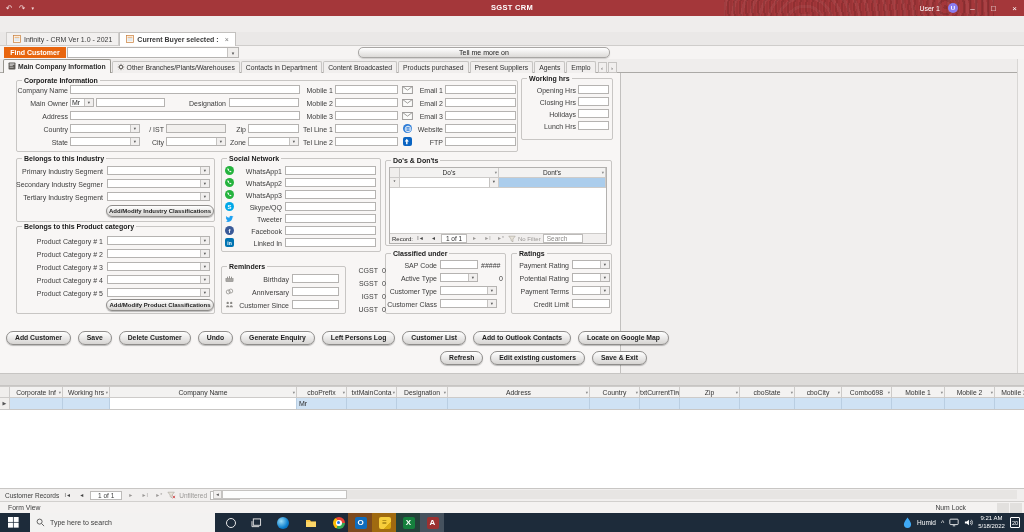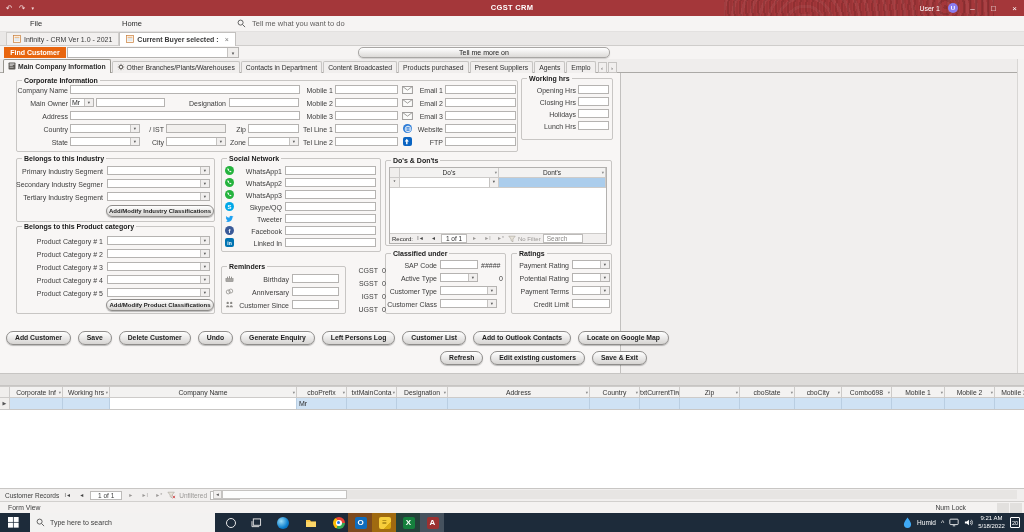--- a/index.html
+++ b/index.html
@@ -115,39 +115,30 @@
 
 <div id="app">
 
   <div class="titlebar">
     <div class="qat">
       <span>↶</span>
       <span>↷</span>
       <span style="font-size:5px">▾</span>
     </div>
     <div class="tb-pattern"></div>
-    <div class="tb-title">CGST CRM</div>
+    <div class="tb-title">SGST CRM</div>
     <div class="tb-right">
       <span style="font-size:7px">User 1</span>
       <span class="avatar">U</span>
       <span class="wbtn">–</span>
       <span class="wbtn">□</span>
       <span class="wbtn">×</span>
     </div>
   </div>
 
-  <div class="menubar">
-    <span class="menu-item" style="left:30px">File</span>
-    <span class="menu-item" style="left:122px">Home</span>
-    <span style="left:237px;top:3px"><svg width="9" height="9" viewBox="0 0 10 10">
-          <circle cx="4" cy="4" r="2.8" fill="none" stroke="#555" stroke-width="1"></circle>
-          <path d="M6.2 6.2L9 9" stroke="#555" stroke-width="1"></path>
-        </svg></span>
-    <span class="search-hint" style="left:252px">Tell me what you want to do</span>
-  </div>
 
   <div class="doctabs">
     <div class="dtab">
       <span><svg width="8" height="8" viewBox="0 0 10 10">
             <rect x=".7" y=".7" width="8.6" height="8.6" fill="#fdf6ee" stroke="#c9803d" stroke-width=".9"></rect>
             <rect x="2" y="2.3" width="6" height="1.1" fill="#e9a968"></rect>
             <rect x="2" y="4.4" width="6" height=".8" fill="#bcd4ea"></rect>
             <rect x="2" y="6" width="6" height=".8" fill="#bcd4ea"></rect>
           </svg></span>
       <span>Infinity - CRM Ver 1.0 - 2021</span>

